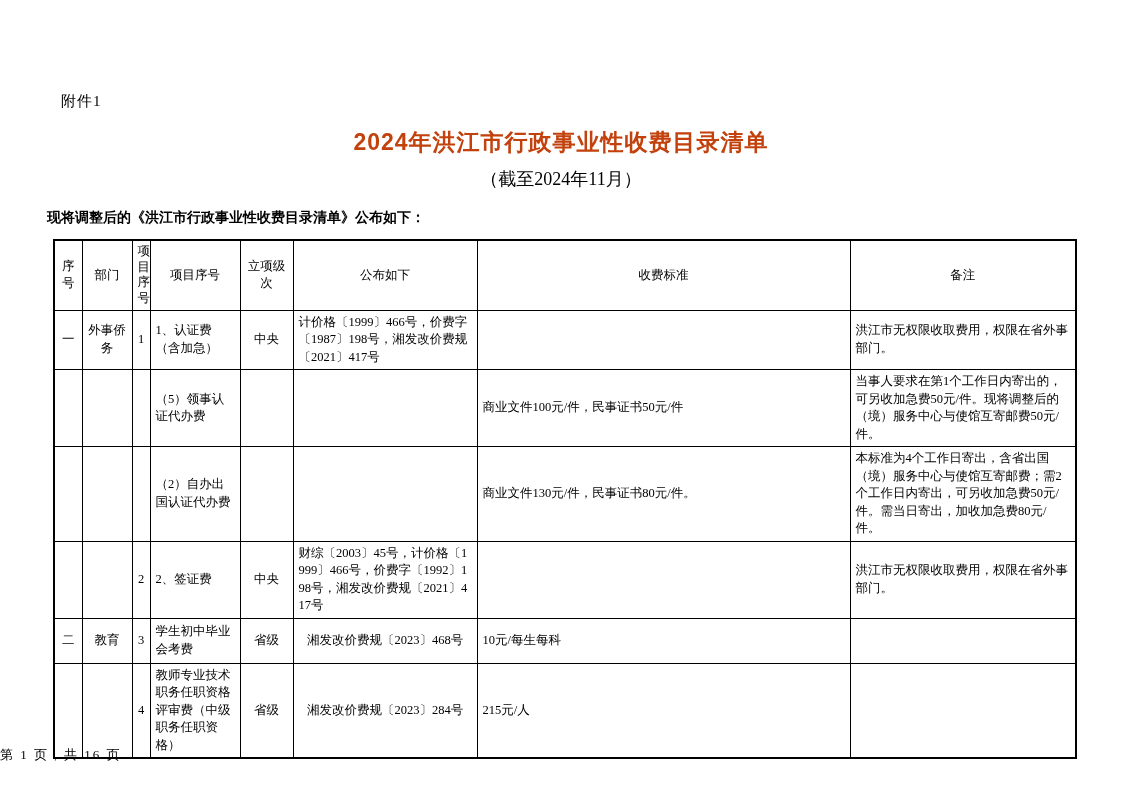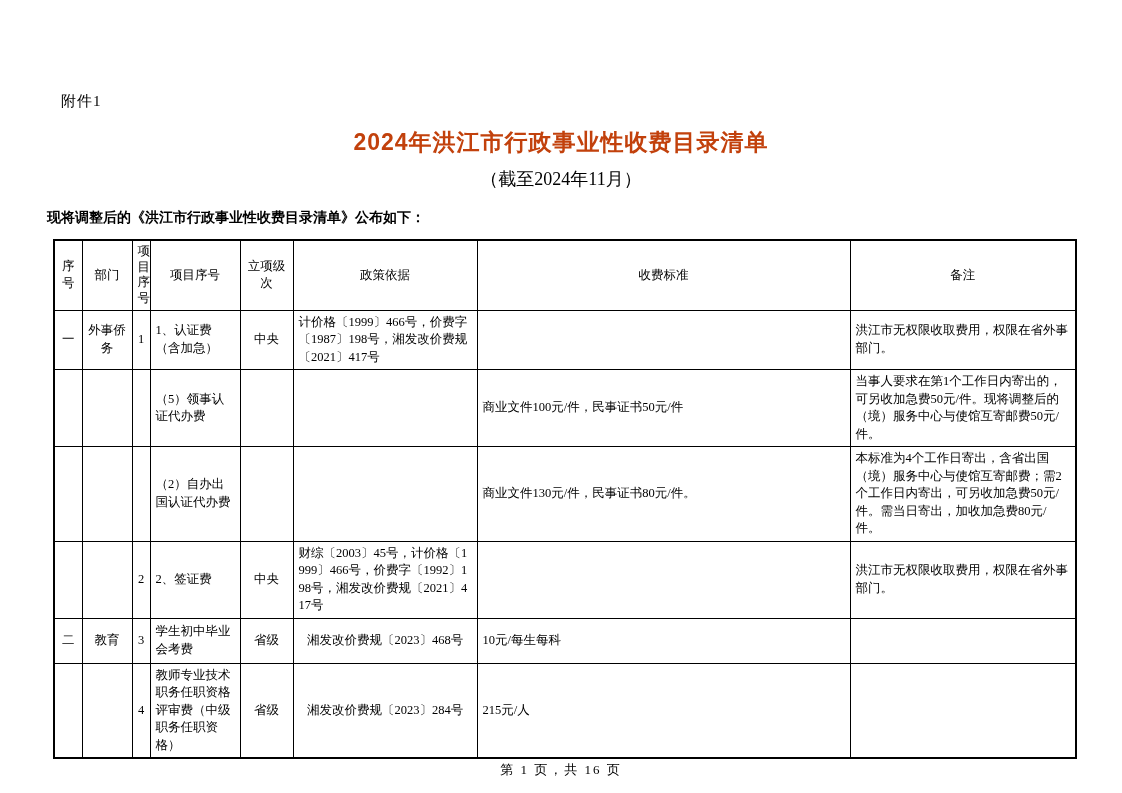--- a/index.html
+++ b/index.html
@@ -37,22 +37,22 @@
     padding:3px 5px;
     vertical-align:middle;
     overflow:hidden;
     font-weight:normal;
     word-break:break-all;
   }
   .c-center{text-align:center;}
   .c-left{text-align:left;}
   th.vertical{padding:2px 1px;line-height:1.25;}
   .footer{
-    position:absolute;left:0;right:0;bottom:14px;
-    text-align:center;font-size:13px;letter-spacing:2px;
+    position:absolute;left:0;right:0;bottom:29px;
+    text-align:left;font-size:13px;letter-spacing:2px;
   }
 </style>
 </head>
 <body>
 
 <div class="page">
 
   <div class="attachment">附件1</div>
 
   <div class="title" style="color: #c2410c;">2024年洪江市行政事业性收费目录清单</div>
@@ -72,21 +72,21 @@
         <col style="width:373px">
         <col style="width:226px">
     </colgroup>
     <tbody>
       <tr style="height:66px">
         <th class="c-center">序号</th>
         <th class="c-center">部门</th>
         <th class="c-center vertical">项目序号</th>
         <th class="c-center">项目序号</th>
         <th class="c-center">立项级次</th>
-        <th class="c-center">政策依据</th>
+        <th class="c-center">公布如下</th>
         <th class="c-center">收费标准</th>
         <th class="c-center">备注</th>
       </tr>
 
       <tr style="height:55px">
         <td class="c-center">一</td>
         <td class="c-center">外事侨务</td>
         <td class="c-center">1</td>
         <td class="c-left">1、认证费（含加急）</td>
         <td class="c-center">中央</td>

